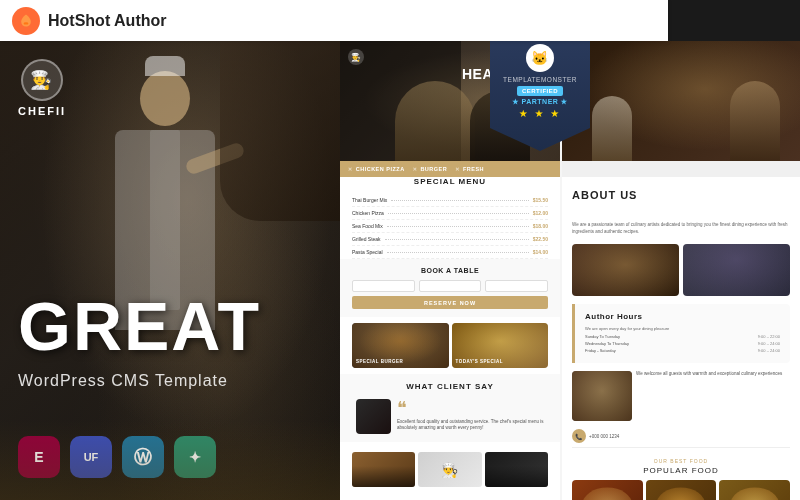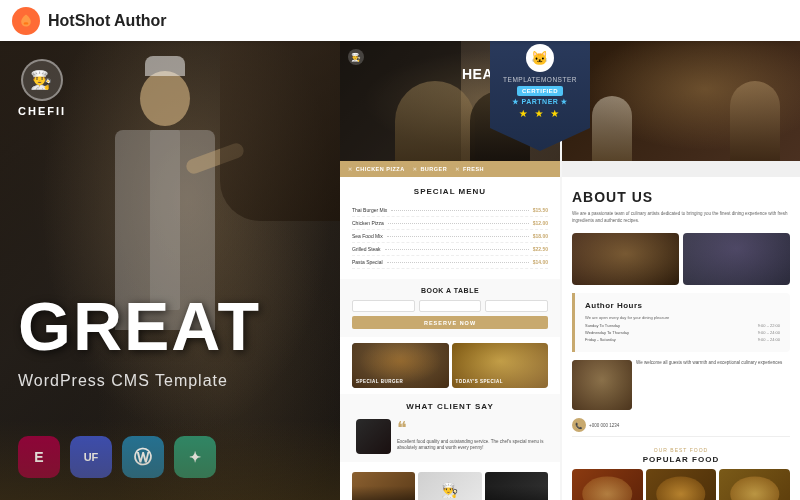--- a/index.html
+++ b/index.html
@@ -2,21 +2,21 @@
 <html><head>
   <meta charset="utf-8">
   <style>
     * { margin: 0; padding: 0; box-sizing: border-box; }
     body { width: 800px; height: 500px; overflow: hidden; font-family: Arial, sans-serif; background: #1a1a1a; }
 
     
     #topbar {
       position: absolute;
       top: 0; left: 0;
-      width: 800px; height: 41px;
+      width: 668px; height: 41px;
       background: #fff;
       display: flex;
       align-items: center;
       padding: 0 12px;
       z-index: 100;
       box-shadow: 0 1px 4px rgba(0,0,0,0.15);
     }
     #topbar .logo-icon {
       width: 28px; height: 28px;
       background: #ff6b35;
@@ -265,21 +265,21 @@
       font-size: 5.5px;
       font-weight: 700;
       white-space: nowrap;
       letter-spacing: 0.5px;
       display: flex; align-items: center; gap: 3px;
     }
     .t-ticker-x { color: rgba(255,255,255,0.6); font-size: 5px; }
 
     
     .t-special-menu {
-      padding: 10px 12px;
+      padding: 0 12px;
       background: #fff;
     }
     .t-section-title {
       font-size: 8px;
       font-weight: 700;
       text-align: center;
       color: #222;
       margin-bottom: 8px;
       letter-spacing: 1px;
       text-transform: uppercase;
@@ -428,24 +428,24 @@
       background: #fff;
       position: relative;
       overflow: hidden;
     }
 
     
     .t-about {
       padding: 12px 10px 8px;
     }
     .t-about-title {
-      font-size: 14px;
+      font-size: 11px;
       font-weight: 700;
       color: #222;
-      margin-bottom: 6px;
+      margin-bottom: 21px;
       text-transform: uppercase;
       letter-spacing: 1px;
     }
     .t-about-text {
       font-size: 4.5px;
       color: #666;
       line-height: 1.5;
       margin-bottom: 8px;
     }
     .t-about-images {
@@ -519,21 +519,21 @@
       font-size: 6px;
     }
     .t-phone-text { font-size: 4.5px; color: #555; }
 
     
     .t-popular {
       padding: 6px 10px;
     }
     .t-popular-title {
       font-size: 8px;
-      font-weight: 700;
+      font-weight: 400;
       color: #222;
       text-align: center;
       margin-bottom: 5px;
       text-transform: uppercase;
       letter-spacing: 1px;
     }
     .t-popular-images {
       display: flex;
       gap: 3px;
     }

